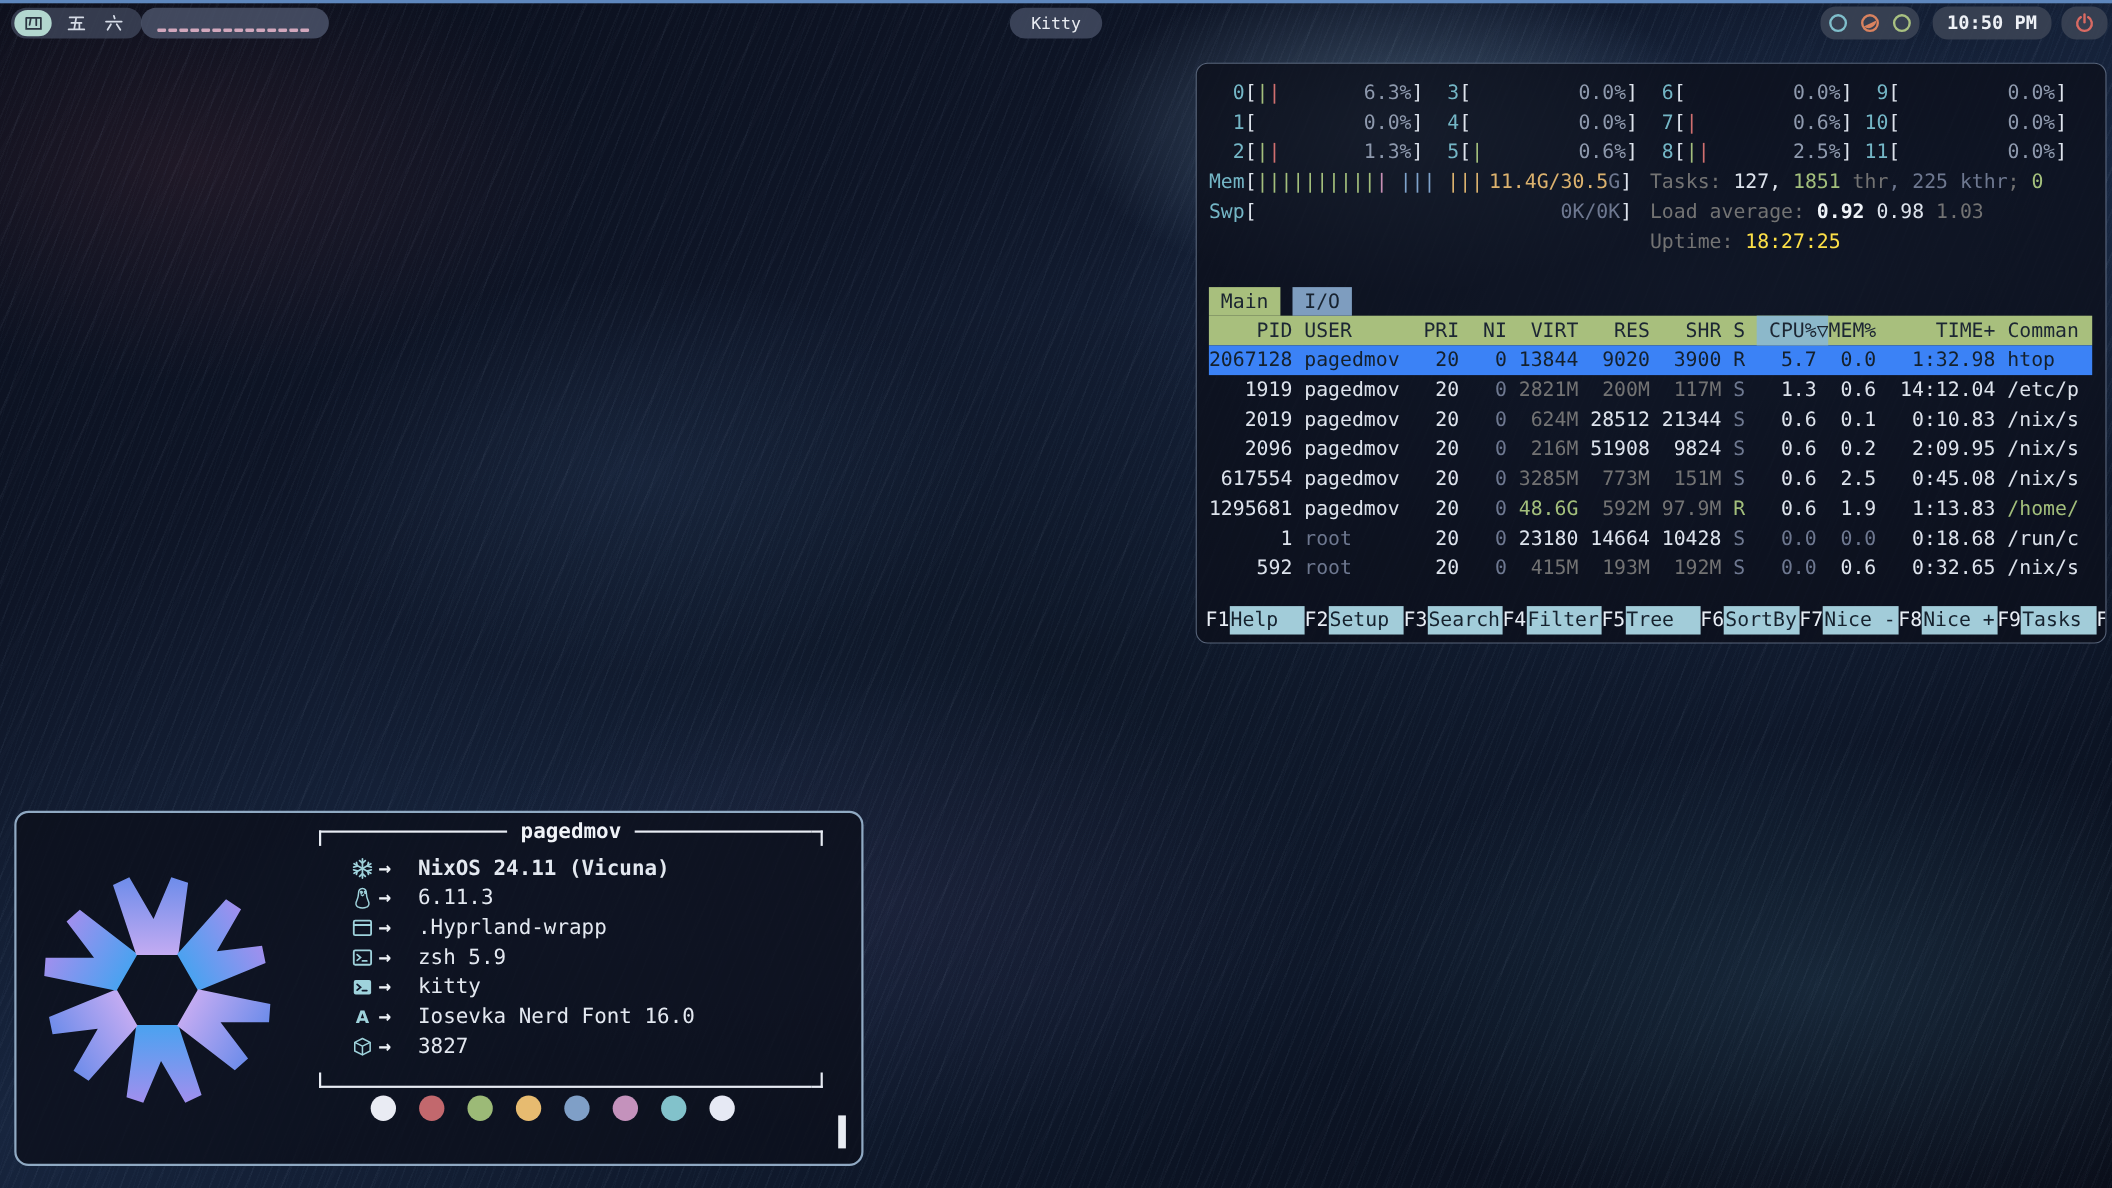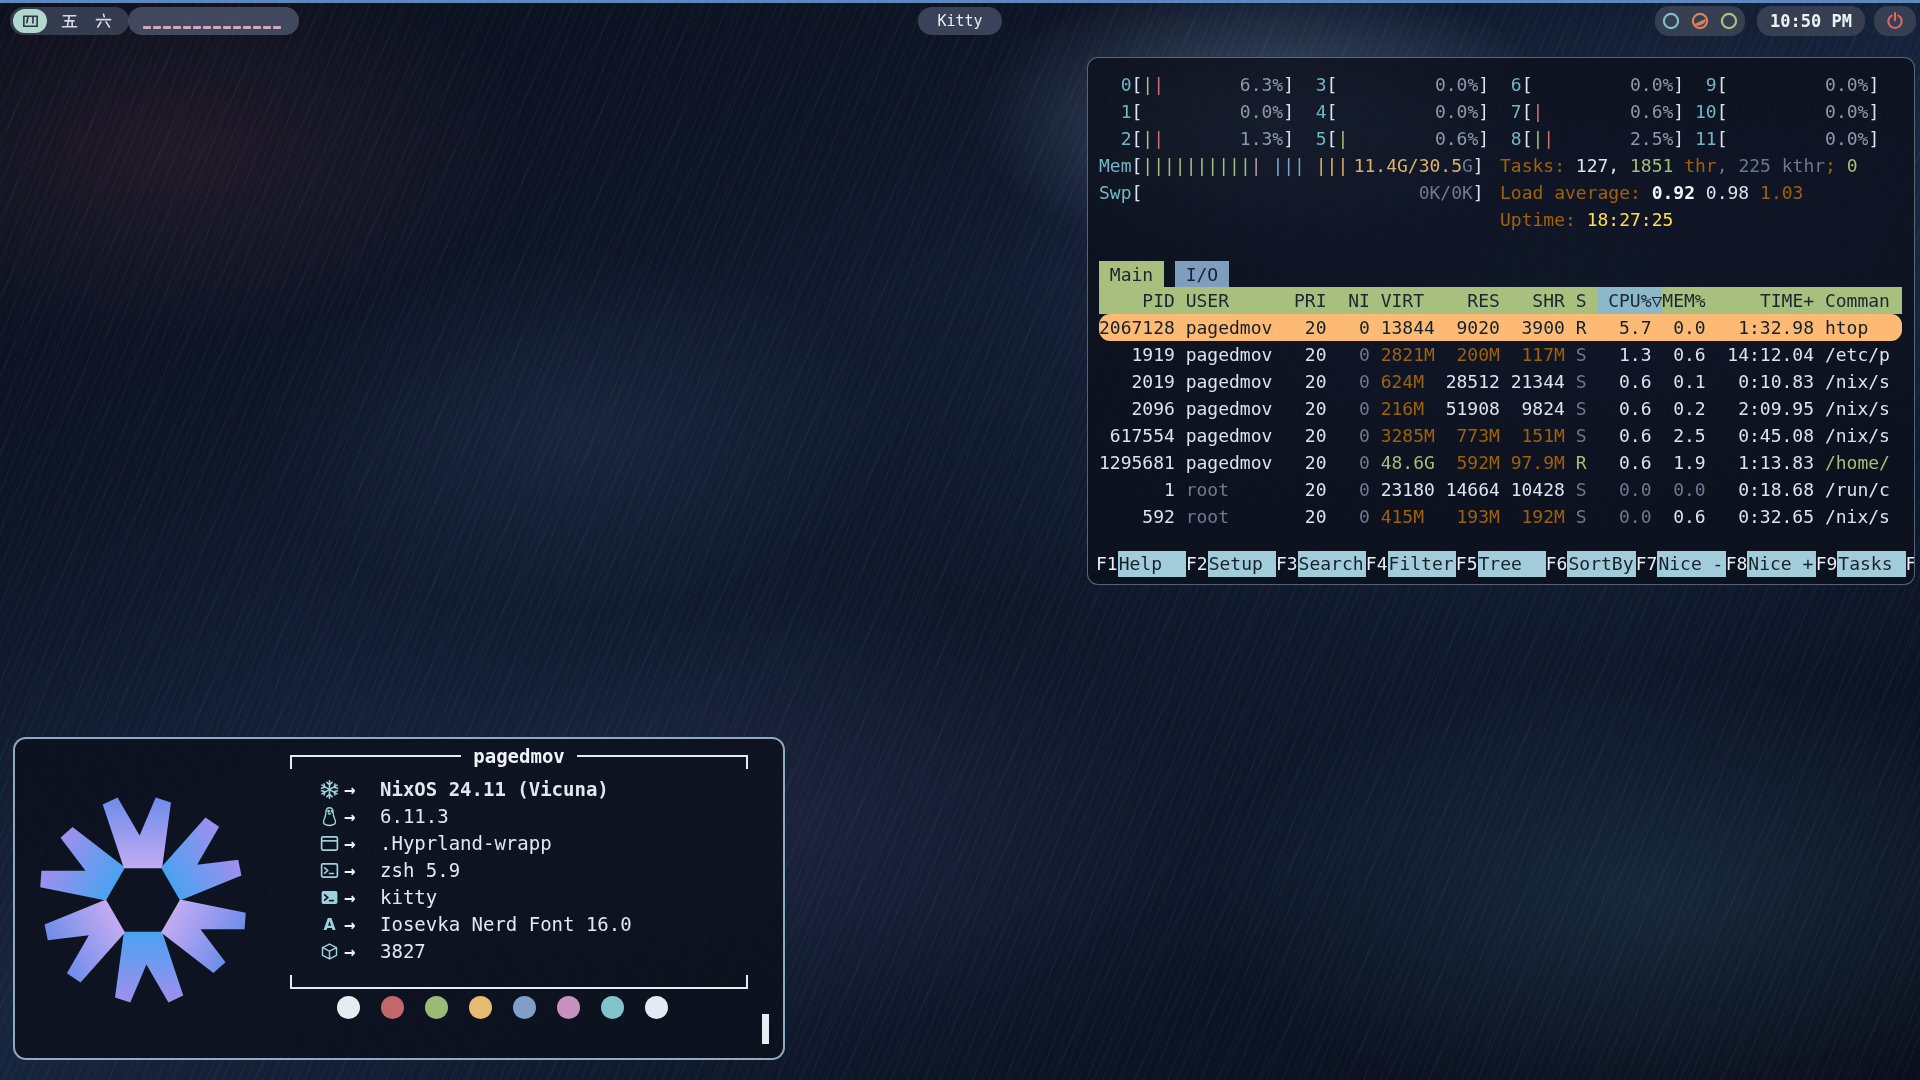--- a/index.html
+++ b/index.html
@@ -38,21 +38,21 @@
 
   
   .term { position:absolute; border-radius:11px; background:rgba(12,16,28,.82); z-index:4; }
   .htop-win { left:1087px; top:57px; width:828px; height:528px; border:1px solid rgba(150,168,195,.55); }
   .fetch-win { left:13px; top:737px; width:772px; height:323px; border:2px solid rgba(168,197,224,.85); border-radius:13px; }
 
   
   .htop-content { position:absolute; inset:0; padding:13px 6px 8px 11px; font-size:18px; line-height:27px; color:#dde3ec; overflow:hidden; }
   .hline { height:27px; white-space:pre; }
   .sw { color:#dde3ec; } .sb { color:#f0f4f9; font-weight:bold; }
-  .sd { color:#6e7890; } .sc { color:#a16207; } .scb { color:#fde047; }
+  .sd { color:#6e7890; } .sc { color:#737373; } .scb { color:#fde047; }
   .sg { color:#a3bf7c; } .sy { color:#dcb26e; } .sr { color:#cf6f6f; }
   .sp { color:#c78fb4; } .sbl { color:#7fa3cc; }
   .meter-row { display:flex; height:27px; }
   .meter { display:flex; width:18ch; }
   .mlabel { width:3ch; text-align:right; color:#74b6c6; }
   .minner { flex:1; position:relative; white-space:pre; overflow:hidden; }
   .mpct { position:absolute; right:0; top:0; color:#8e99ad; }
   .statrow { display:flex; height:27px; }
   .statleft { width:37ch; display:flex; }
   .bigmeter { display:flex; width:35.5ch; }
@@ -60,32 +60,32 @@
   .tabs-row { display:flex; gap:1ch; height:27px; align-items:center;text-align:right; }
   .htab { padding:0 1ch; color:#1a2430; height:26px; }
   .htab.active { background:#a8bf7d; }
   .htab.inactive { background:#7e9dbf; color:#17222f; }
   .prow { display:flex; height:27px; margin-right:6px; }
   .prow > span { margin-right:1ch; white-space:pre; overflow:hidden; }
   .col-pid { width:7ch; text-align:right; }
   .col-user { width:9ch; }
   .col-pri { width:3ch; text-align:right; }
   .col-ni { width:3ch; text-align:right; }
-  .col-virt { width:5ch; }
+  .col-virt { width:5ch; text-align:right; }
   .col-res { width:5ch; text-align:right; }
   .col-shr { width:5ch; text-align:right; }
   .col-st { width:1ch; }
   .col-cpu { width:5ch; text-align:right; }
   .col-mem { width:4ch; text-align:right; }
   .col-time { width:9ch; text-align:right; }
   .col-cmd { flex:1; margin-right:0 !important; }
   .hdr { background:#a8bf7d; }
   .hdr > span { color:#1c2633; }
   .hdr .col-cpu { width:6ch; margin-right:0; background:#8cb8ca; }
-  .prow.selected { background:#fdba74;border-radius:11px; }
+  .prow.selected { background:#3b82f6; }
   .prow.selected > span { color:#14202c; }
   .fkeys { position:absolute; left:8px; right:0; bottom:7px; display:flex; white-space:nowrap; overflow:hidden; line-height:26px; }
   .fkey-key { color:#e8edf4; }
   .fkey-label { display:inline-block; width:6.3ch; background:#a2ccd9; color:#16222e; padding-left:1px; }
 
   
   .fetch-content { position:absolute; inset:0; font-size:19px; line-height:27px; color:#e3e8f0; }
   .nix-logo { position:absolute; left:22px; top:55px; }
   .fbox { position:absolute; left:275px; top:16px; width:458px; }
   .fb-row { display:flex; height:14px; }

